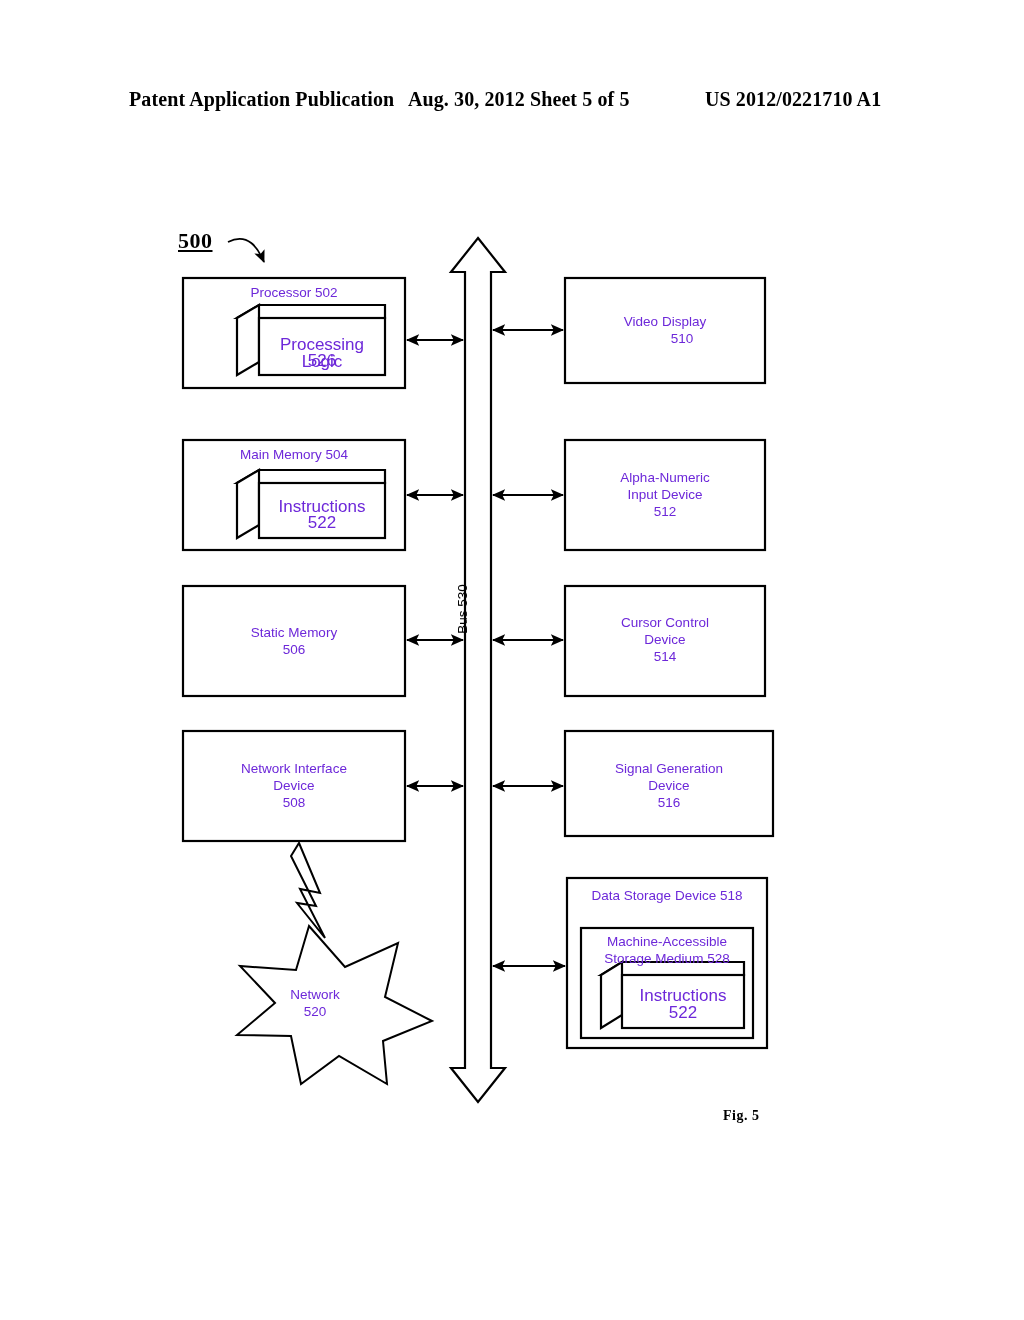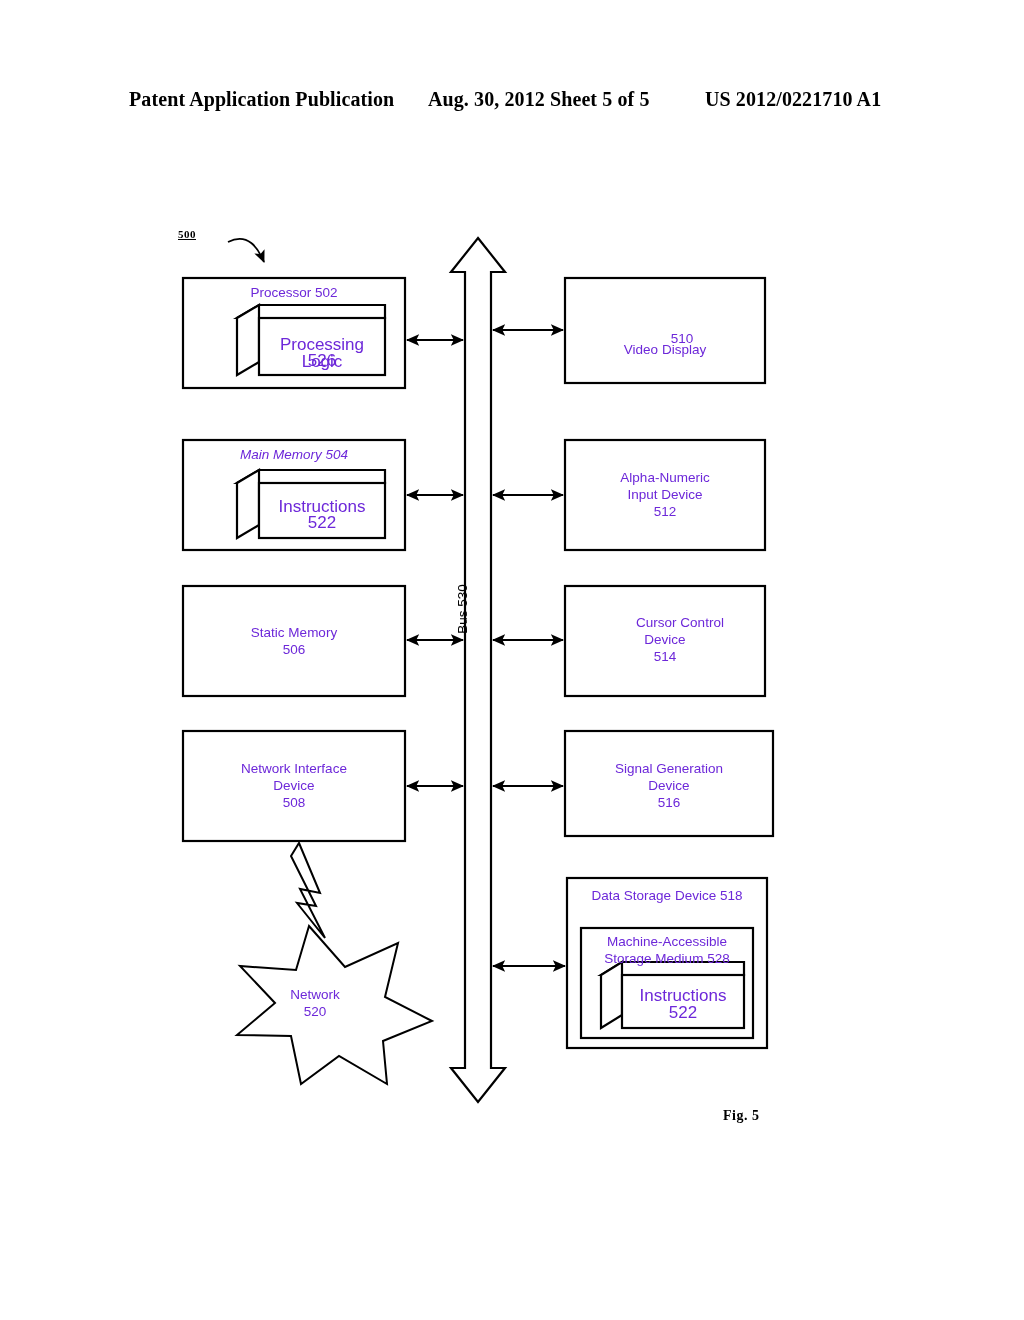--- a/index.html
+++ b/index.html
@@ -30,21 +30,21 @@
     font-size: 20px;
     letter-spacing: 0.1px;
     white-space: nowrap;
   }
   #pub-header .h-left {
     position: absolute;
     left: 129px;
   }
   #pub-header .h-mid {
     position: absolute;
-    left: 428px;
+    left: 408px;
   }
   #pub-header .h-right {
     position: absolute;
     left: 705px;
   }
 
   
   #figure {
     position: absolute;
     left: 0;
@@ -70,21 +70,21 @@
     text-align: center;
     white-space: pre-line;
     pointer-events: none;
   }
   .ref-500 {
     position: absolute;
     left: 178px;
     top: 228px;
     font-family: "Liberation Serif", serif;
     font-weight: bold;
-    font-size: 11px;
+    font-size: 22px;
     text-decoration: underline;
     letter-spacing: 0.5px;
   }
   .fig-caption {
     position: absolute;
     left: 723px;
     top: 1108px;
     font-family: "Liberation Serif", serif;
     font-weight: bold;
     font-size: 14px;
@@ -182,42 +182,42 @@
       <path d="M 228 242 C 248 232 258 248 264 262" stroke-width="1.8" marker-end="url(#ah)"></path>
     </g>
   </svg>
 
   <div class="ref-500">500</div>
 
   <div class="fig-label bx-title" style="left:183px; top:284px; width:222px;">Processor 502</div>
   <div class="fig-label bx-3dtext" style="left:259px; top:336px; width:126px;">Processing Logic</div>
   <div class="fig-label bx-3dtext" style="left:259px; top:352px; width:126px;text-align:center;">526</div>
 
-  <div class="fig-label bx-title" style="left:183px; top:446px; width:222px;font-style:italic;">Main Memory 504</div>
+  <div class="fig-label bx-title" style="left:183px; top:446px; width:222px;">Main Memory 504</div>
   <div class="fig-label bx-3dtext" style="left:259px; top:498px; width:126px;">Instructions</div>
   <div class="fig-label bx-3dtext" style="left:259px; top:514px; width:126px;">522</div>
 
   <div class="fig-label" style="left:183px; top:624px; width:222px;">Static Memory</div>
   <div class="fig-label" style="left:183px; top:641px; width:222px;">506</div>
 
   <div class="fig-label" style="left:183px; top:760px; width:222px;">Network Interface</div>
   <div class="fig-label" style="left:183px; top:777px; width:222px;">Device</div>
   <div class="fig-label" style="left:183px; top:794px; width:222px;">508</div>
 
   <div class="fig-label" style="left:240px; top:986px; width:150px;">Network</div>
   <div class="fig-label" style="left:240px; top:1003px; width:150px;">520</div>
 
-  <div class="fig-label" style="left:565px; top:313px; width:200px;margin-top:28px;">Video Display</div>
+  <div class="fig-label" style="left:565px; top:313px; width:200px;">Video Display</div>
   <div class="fig-label" style="left:548px; top:330px; width:224px;padding-left:22px;">510</div>
 
   <div class="fig-label" style="left:565px; top:469px; width:200px;">Alpha-Numeric</div>
   <div class="fig-label" style="left:565px; top:486px; width:200px;">Input Device</div>
   <div class="fig-label" style="left:565px; top:503px; width:200px;">512</div>
 
-  <div class="fig-label" style="left:565px; top:614px; width:200px;padding-left:15px;">Cursor Control</div>
+  <div class="fig-label" style="left:565px; top:614px; width:200px;">Cursor Control</div>
   <div class="fig-label" style="left:565px; top:631px; width:200px;">Device</div>
   <div class="fig-label" style="left:565px; top:648px; width:200px;">514</div>
 
   <div class="fig-label" style="left:565px; top:760px; width:208px;">Signal Generation</div>
   <div class="fig-label" style="left:565px; top:777px; width:208px;">Device</div>
   <div class="fig-label" style="left:565px; top:794px; width:208px;">516</div>
 
   <div class="fig-label bx-title" style="left:567px; top:887px; width:200px;">Data Storage Device 518</div>
   <div class="fig-label" style="left:581px; top:933px; width:172px;">Machine-Accessible</div>
   <div class="fig-label" style="left:575px; top:950px; width:184px;">Storage Medium 528</div>

